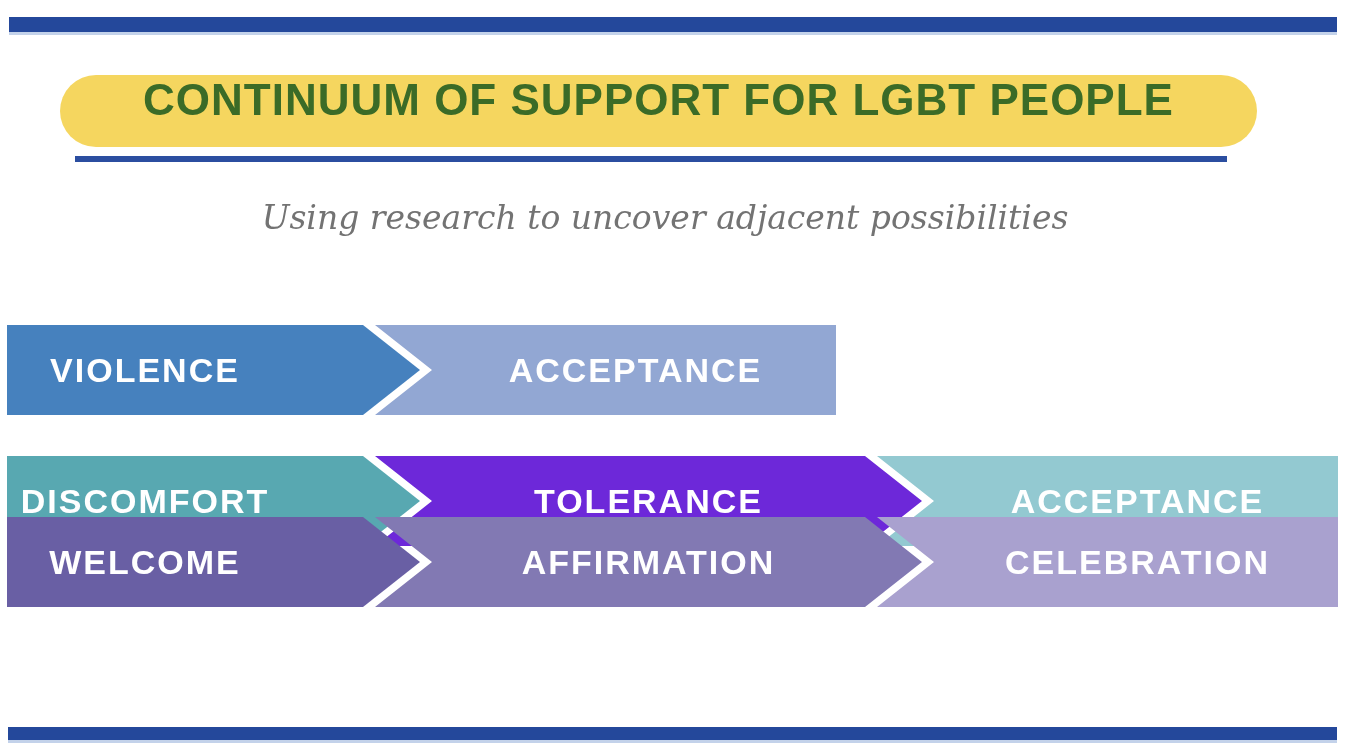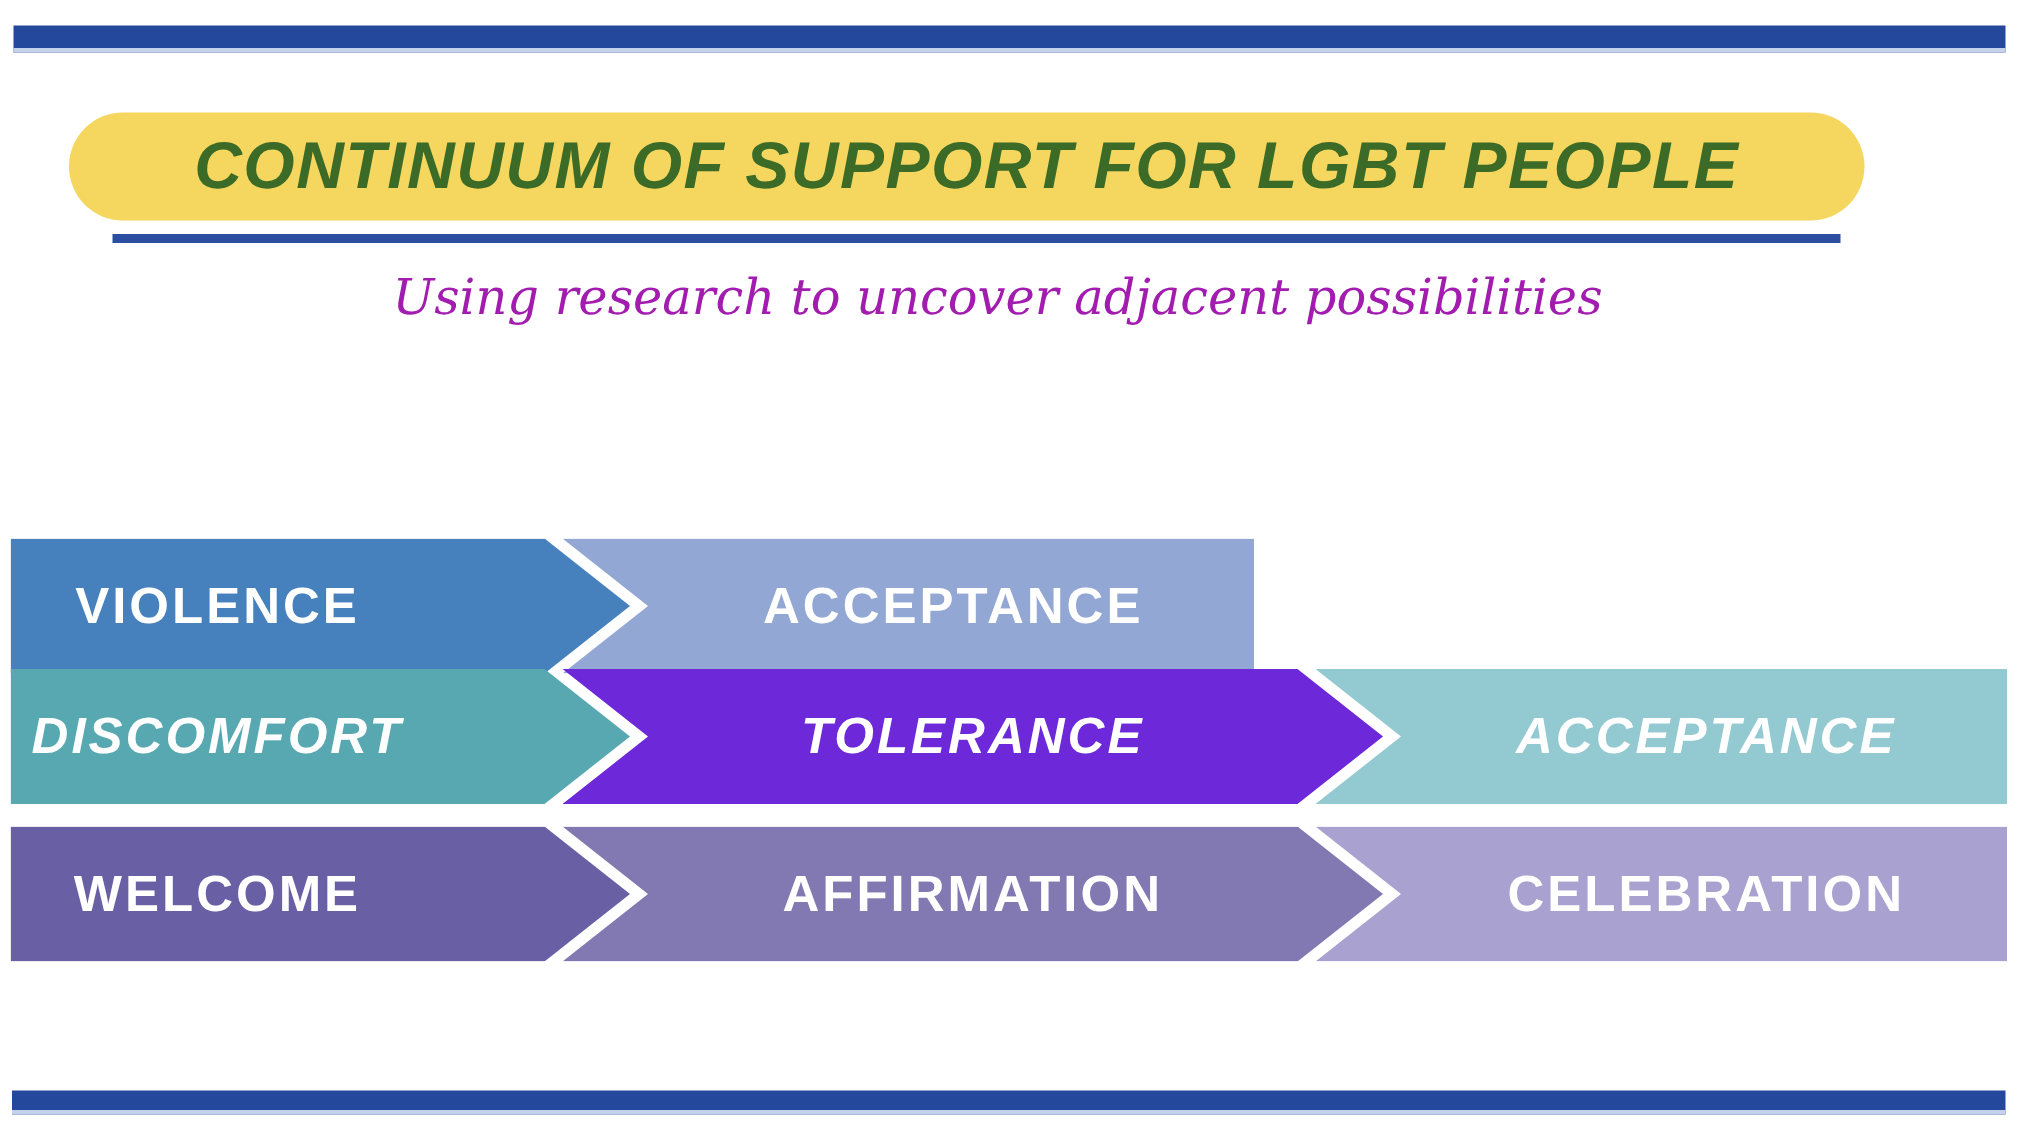--- a/index.html
+++ b/index.html
@@ -27,27 +27,25 @@
   }
   .rule-bar.bottom {
     left: 8px; top: 727px;
     width: 1329px; height: 13px;
     border-bottom: 3px solid #C3D2EA;
   }
 
   
   .title-pill {
     position: absolute;
-    left: 46px; top: 75px;
+    left: 60px; top: 75px;
     width: 1197px; height: 72px;
     border-radius: 36px;
     display: flex;
-    align-items: center;
     justify-content: center;
-    font-style: italic;
   }
   .title-pill .title-text {
     font-size: 44px;
     font-weight: bold;
     letter-spacing: 1px;
     white-space: nowrap;
   }
   .title-underline {
     position: absolute;
     left: 75px; top: 156px;
@@ -67,35 +65,34 @@
 
   
   .row {
     position: absolute;
     left: 7px;
     width: 1331px;
     height: 90px;
     display: flex;
   }
   .row.r0 { top: 325px; }
-  .row.r1 { top: 412px; font-style: italic; }
+  .row.r1 { top: 456px; }
   .row.r2 { top: 517px; }
 
   .seg {
     height: 100%;
     box-sizing: border-box;
     display: flex;
     align-items: center;
     justify-content: center;
     color: #ffffff;
     font-weight: bold;
     font-size: 34px;
     letter-spacing: 2px;
     white-space: nowrap;
-    margin-top: 34px;
   }
   .seg.first {
     width: 413px;
     padding-right: 137px;
     clip-path: polygon(0 0, 356px 0, 413px 50%, 356px 100%, 0 100%);
   }
   .seg.mid {
     width: 547px;
     margin-left: -45px;
     clip-path: polygon(0 0, 490px 0, 547px 50%, 490px 100%, 0 100%, 57px 50%);
@@ -110,21 +107,21 @@
 </head>
 <body>
 
 <div class="rule-bar top" style="background-color: rgb(36, 72, 155);"></div>
 
 <div class="title-pill" style="background-color: rgb(245, 214, 95);">
   <span class="title-text" style="color: rgb(59, 107, 39);">CONTINUUM OF SUPPORT FOR LGBT PEOPLE</span>
 </div>
 <div class="title-underline" style="background-color: rgb(43, 78, 160);"></div>
 
-<div class="subtitle" style="color: #a21caf;">Using research to uncover adjacent possibilities</div>
+<div class="subtitle" style="color: #737373; margin-top: 20px;">Using research to uncover adjacent possibilities</div>
 
 <div class="row r0">
   <div class="seg first" style="background-color: rgb(70, 129, 190);">
     <span>VIOLENCE</span>
   </div>
   <div class="seg last" style="background-color: rgb(146, 167, 211);">
     <span>ACCEPTANCE</span>
   </div>
 </div>
 

